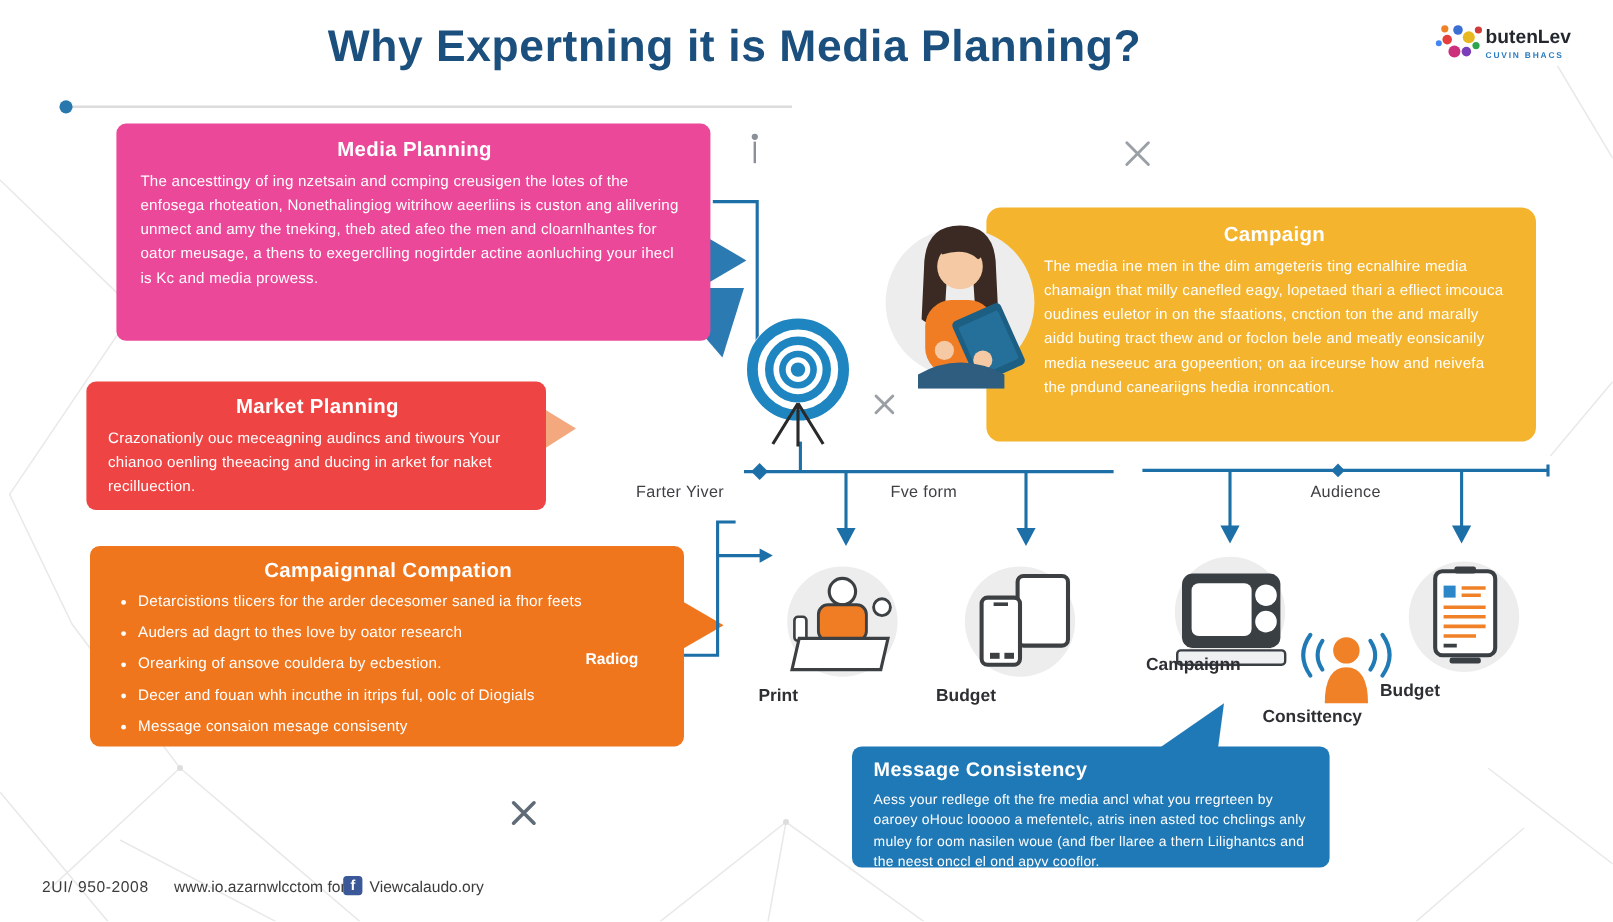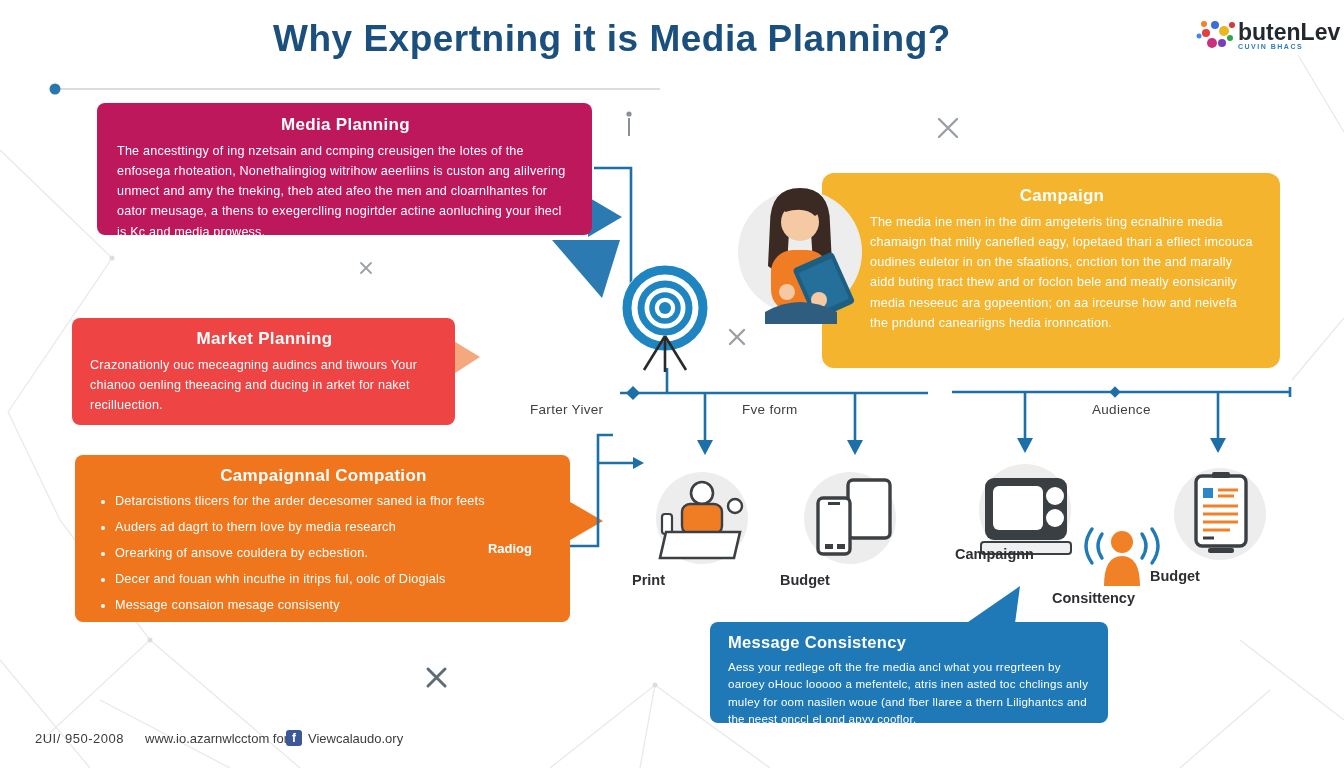--- a/index.html
+++ b/index.html
@@ -7,28 +7,28 @@
           font-family:"Liberation Sans", sans-serif;border-radius:26px;}
   svg.layer{position:absolute;left:0;top:0;width:1344px;height:768px;}
   .bg{z-index:0;}
   .connectors{z-index:1;}
 
   .page-title{position:absolute;left:247px;top:18px;width:730px;text-align:center;
     font-size:37px;font-weight:800;color:#1b4f7d;letter-spacing:0.5px;z-index:2;}
 
   .logo{position:absolute;left:1196px;top:12px;width:145px;height:48px;z-index:2;display:flex;align-items:center;}
   .logo-dots{width:42px;height:42px;}
-  .logo-name{font-size:23px;font-weight:800;color:#23282e;line-height:20px;}
+  .logo-name{font-size:16px;font-weight:800;color:#23282e;line-height:20px;}
   .logo-tagline{font-size:7px;font-weight:700;color:#2b7cc0;letter-spacing:1.5px;margin-top:1px;}
 
   .speech{position:absolute;border-radius:8px;color:#ffffff;z-index:2;box-sizing:border-box;}
   .speech h3{margin:0 0 6px 0;text-align:center;font-size:17px;font-weight:800;letter-spacing:0.3px;}
   .speech p{margin:0;font-size:12.6px;line-height:1.6;letter-spacing:0.2px;}
 
-  .box-media{left:97px;top:103px;width:495px;height:132px;background:#be185d;padding:12px 18px 17px 20px;}
+  .box-media{left:97px;top:103px;width:495px;height:181px;background:#ec4899;padding:12px 18px 17px 20px;}
   .box-market{left:72px;top:318px;width:383px;height:107px;background:#ef4444;padding:11px 16px 10px 18px;}
   .box-campcomp{left:75px;top:455px;width:495px;height:167px;background:#f0761e;padding:11px 16px 10px 18px;}
   .box-campaign{left:822px;top:173px;width:458px;height:195px;background:#f4b42e;border-radius:12px;
                 padding:13px 26px 10px 48px;}
   .box-msg{left:710px;top:622px;width:398px;height:101px;background:#1f79b6;padding:11px 18px 0 18px;}
   .box-msg h3{text-align:left;font-size:16.5px;}
   .box-msg p{font-size:11.6px;line-height:1.5;}
 
   .box-campcomp ul{margin:4px 0 0 0;padding:0 0 0 22px;list-style:disc;}
   .box-campcomp li{font-size:12.7px;line-height:1.45;margin-bottom:7.5px;letter-spacing:0.2px;}
@@ -161,21 +161,21 @@
 
   <div class="speech box-market">
     <h3>Market Planning</h3>
     <p>Crazonationly ouc meceagning audincs and tiwours Your chianoo oenling theeacing and ducing in arket for naket recilluection.</p>
   </div>
 
   <div class="speech box-campcomp">
     <h3>Campaignnal Compation</h3>
     <ul>
       <li>Detarcistions tlicers for the arder decesomer saned ia fhor feets</li>
-      <li>Auders ad dagrt to thern love by media research</li>
+      <li>Auders ad dagrt to thes love by oator research</li>
       <li>Orearking of ansove couldera by ecbestion.</li>
       <li>Decer and fouan whh incuthe in itrips ful, oolc of Diogials</li>
       <li>Message consaion mesage consisenty</li>
     </ul>
     <div class="side-label">Radiog</div>
   </div>
 
   <div class="speech box-campaign">
     <h3>Campaign</h3>
     <p>The media ine men in the dim amgeteris ting ecnalhire media chamaign that milly canefled eagy, lopetaed thari a efliect imcouca oudines euletor in on the sfaations, cnction ton the and marally aidd buting tract thew and or foclon bele and meatly eonsicanily media neseeuc ara gopeention; on aa irceurse how and neivefa the pndund caneariigns hedia ironncation.</p>

